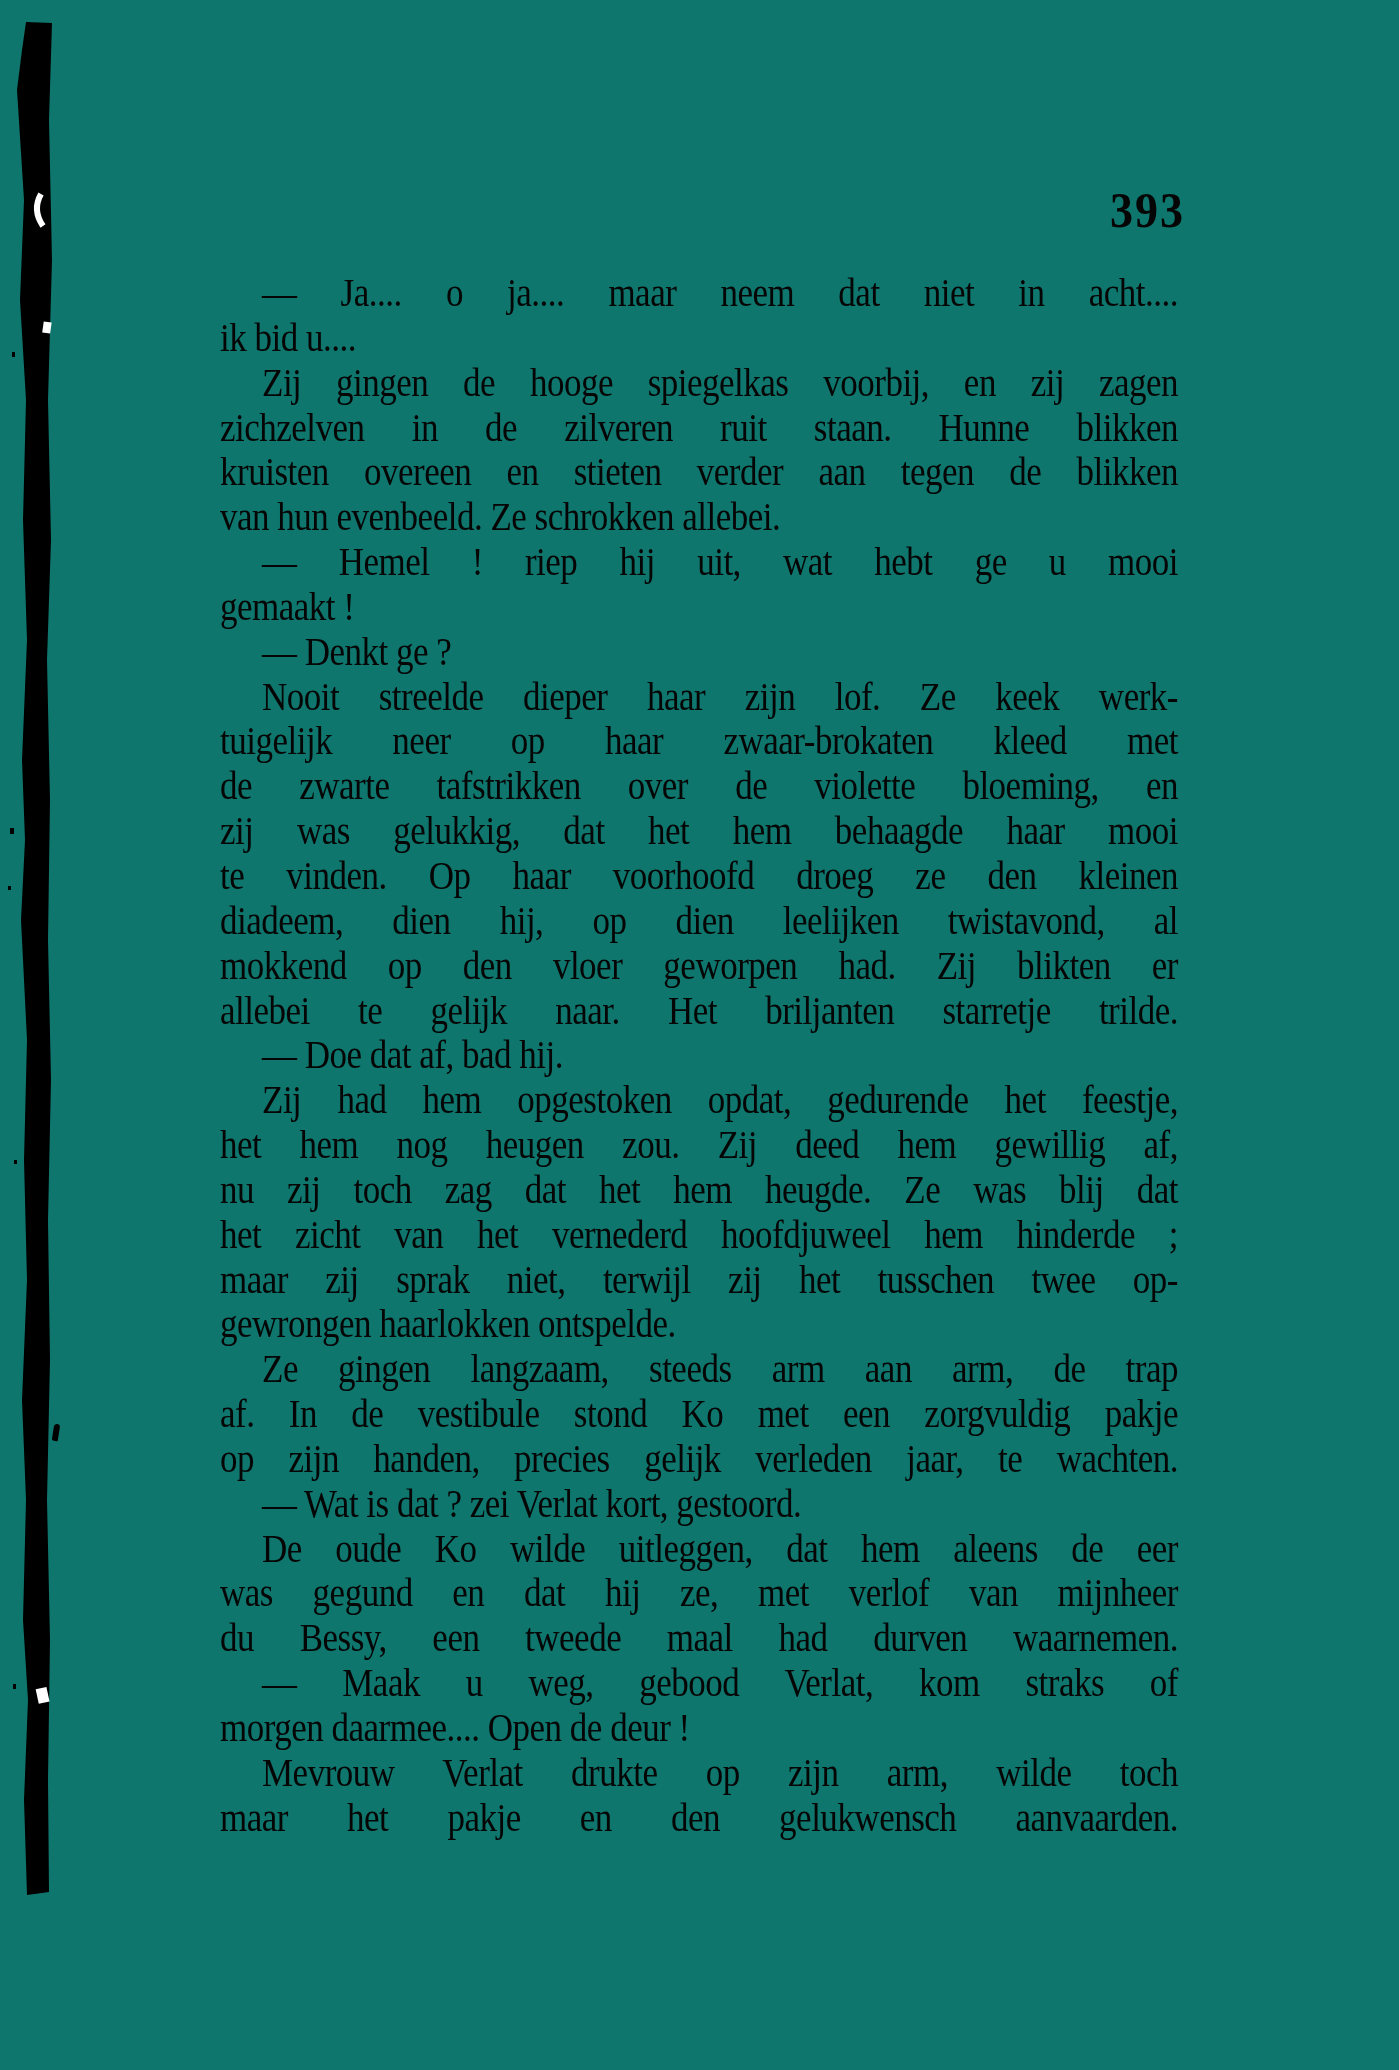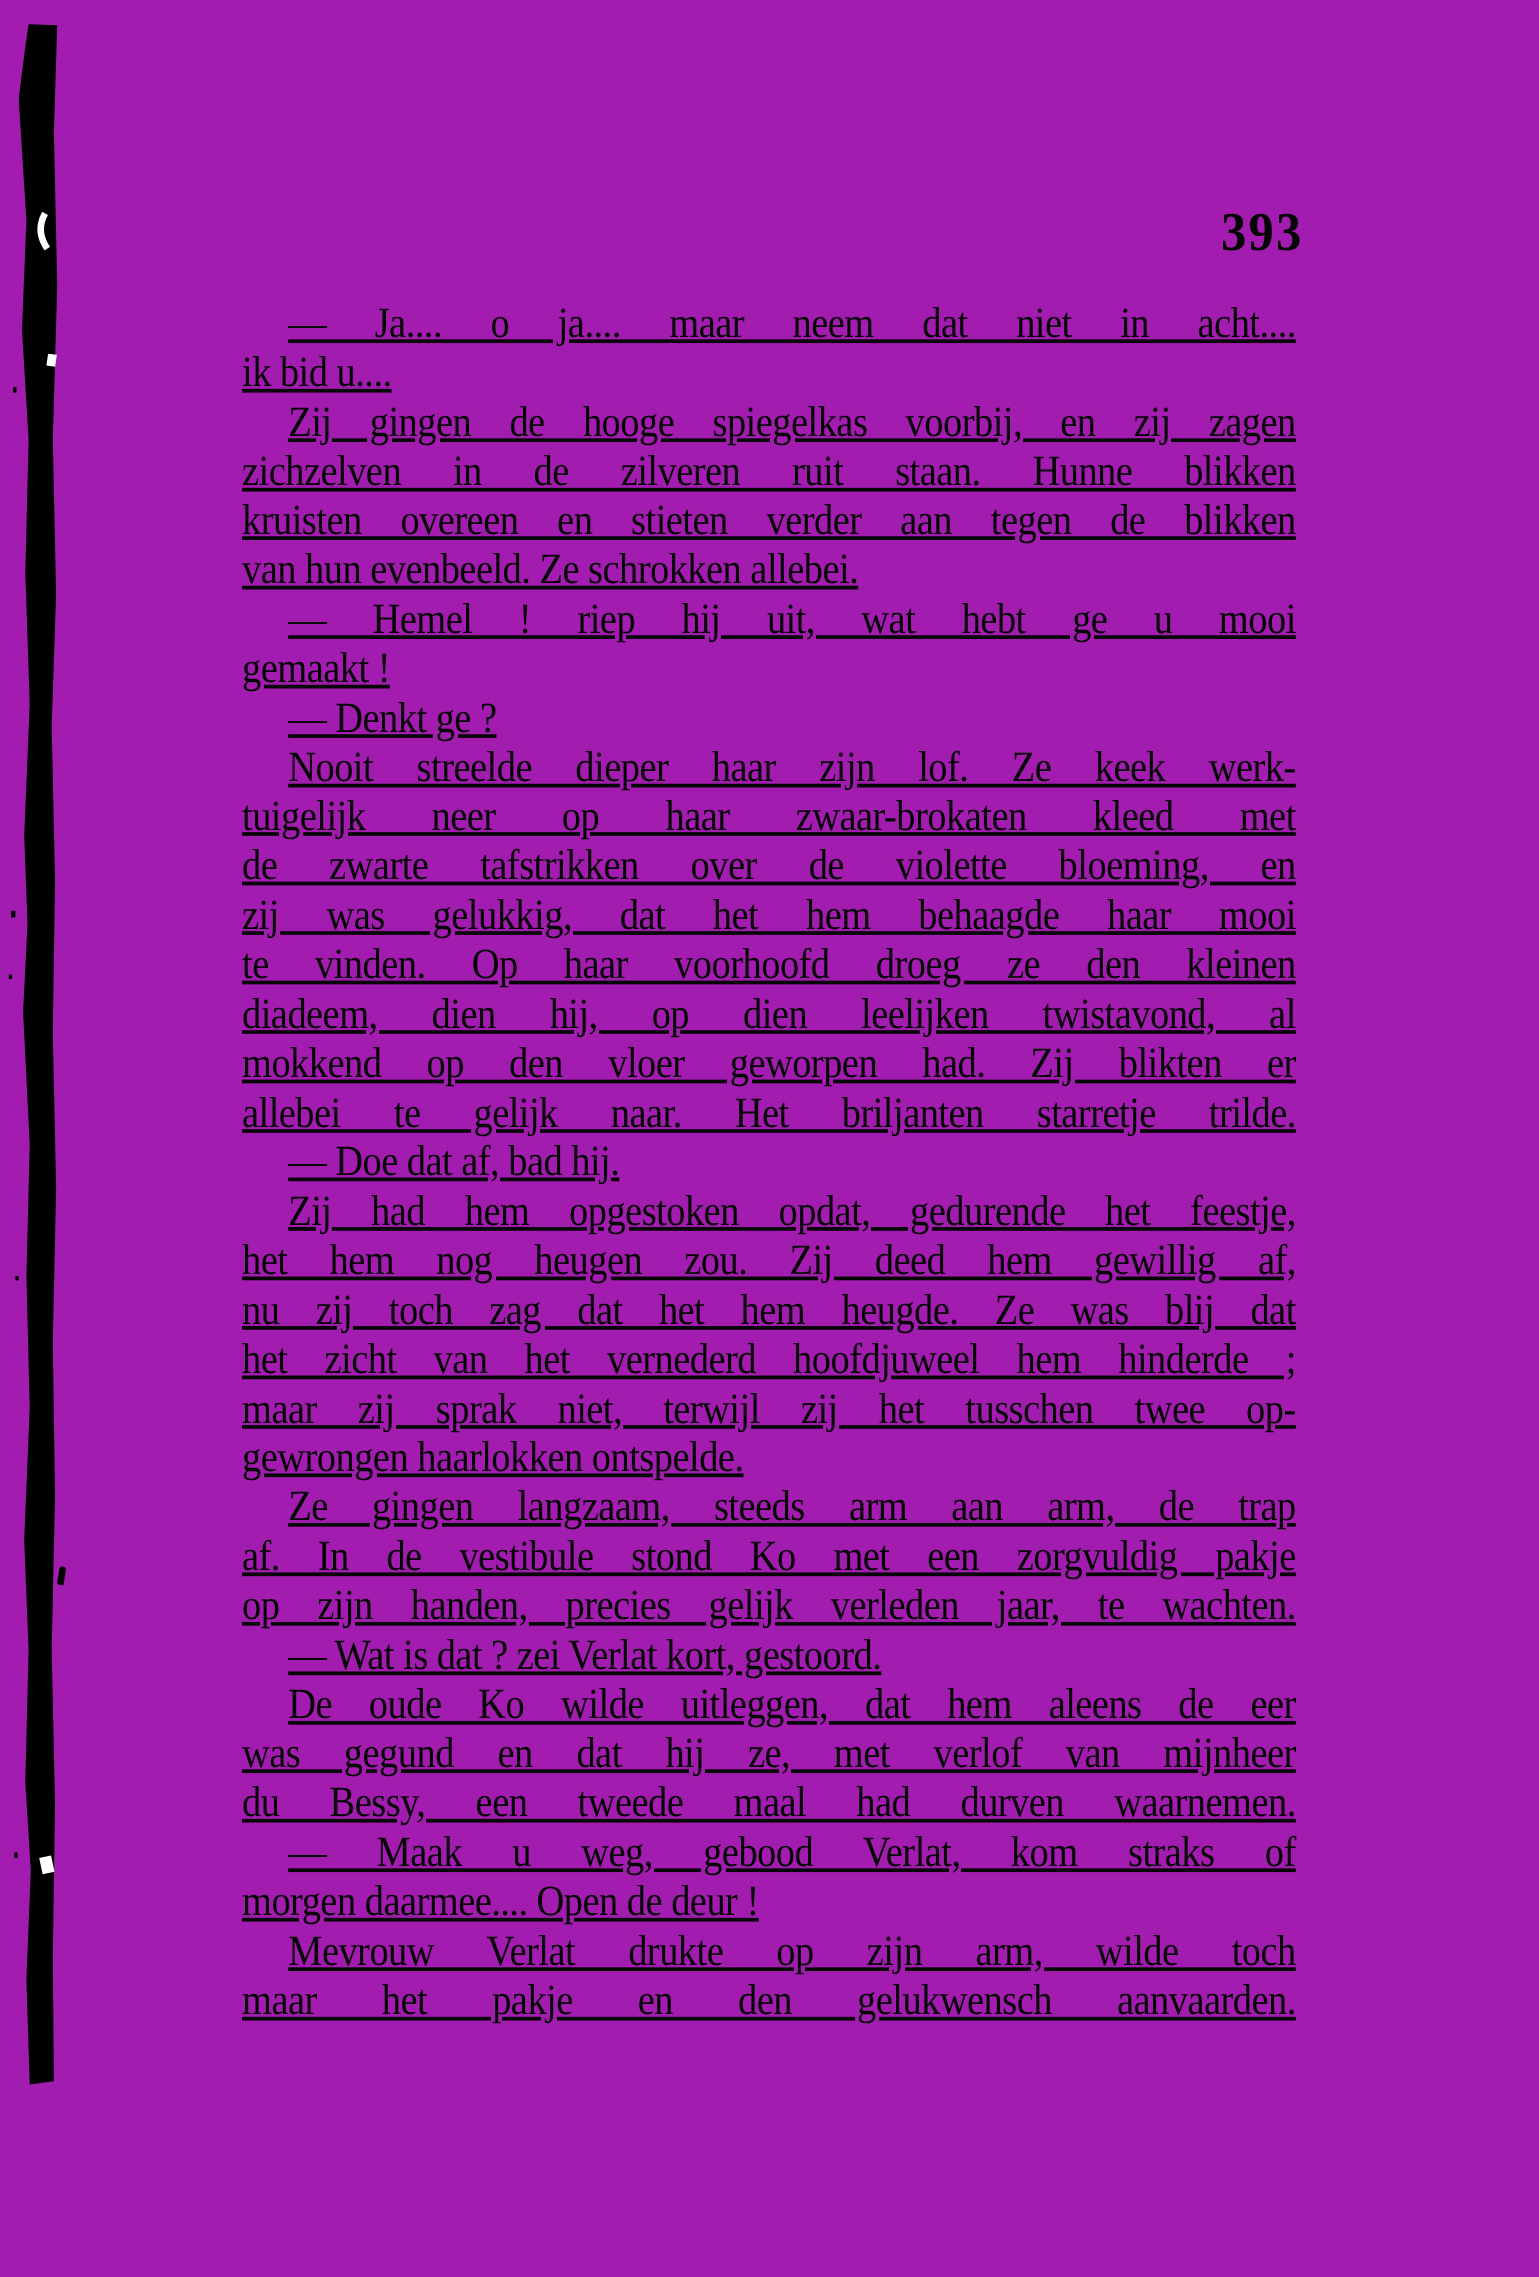--- a/index.html
+++ b/index.html
@@ -11,21 +11,21 @@
     width: 1399px;
     height: 2070px;
     position: relative;
     font-family: "Liberation Serif", "DejaVu Serif", serif;
     color: #050505;
     overflow: hidden;
   }
   .scan {
     position: absolute;
     inset: 0;
-    background: #a21caf;
+    background: #0f766e;
   }
   
   .gutter {
     position: absolute;
     left: 0;
     top: 0;
   }
   
   .pageno {
     position: absolute;
@@ -38,21 +38,20 @@
     letter-spacing: 2px;
     transform: scaleY(1.08);
     transform-origin: top right;
   }
   
   .textblock {
     position: absolute;
     left: 220px;
     top: 272px;
     width: 958px;
-    text-decoration: underline;
   }
   .line {
     height: 44.85px;
     line-height: 44.85px;
     font-size: 35px;
     letter-spacing: -0.5px;
     white-space: normal;
     transform: scaleY(1.12);
     transform-origin: 50% 50%;
   }

